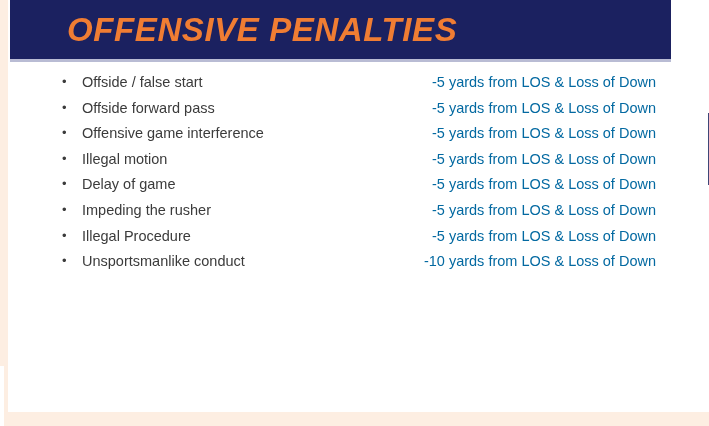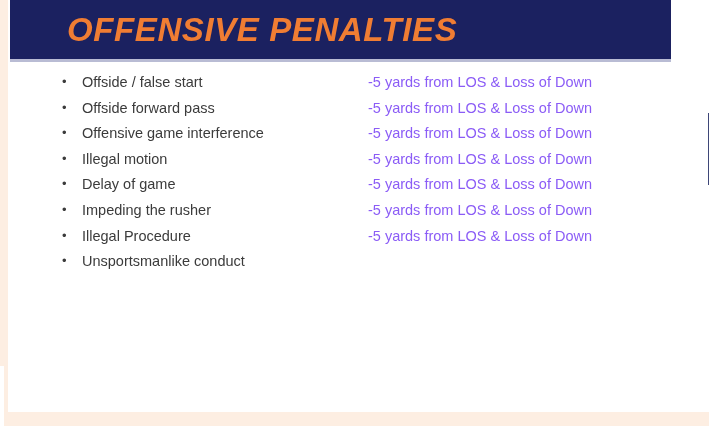--- a/index.html
+++ b/index.html
@@ -77,24 +77,24 @@
     width: 20px;
     color: #3b3b3b;
     font-size: 13px;
     vertical-align: top;
   }
   .row-right {
     position: absolute;
     left: 300px;
     top: 0;
     width: 352px;
-    text-align: center;
+    text-align: right;
     font-size: 14.5px;
     line-height: 20px;
-    color: #8b5cf6;
+    color: #0369a1;
     white-space: nowrap;
   }
   
   .right-rule {
     position: absolute;
     left: 704px;
     top: 113px;
     width: 2px;
     height: 72px;
     background: #3e4677;
@@ -159,20 +159,21 @@
       <div class="row-right">-5 yards from LOS &amp; Loss of Down</div>
     </div>
 
     <div class="row">
       <div class="row-left"><span class="bullet">•</span><span>Illegal Procedure</span></div>
       <div class="row-right">-5 yards from LOS &amp; Loss of Down</div>
     </div>
 
     <div class="row">
       <div class="row-left"><span class="bullet">•</span><span>Unsportsmanlike conduct</span></div>
+      <div class="row-right">-10 yards from LOS &amp; Loss of Down</div>
     </div>
 
   </div>
 
   <div class="right-rule"></div>
   <div class="bottom-strip"></div>
 
 </div>
 
 </body></html>

